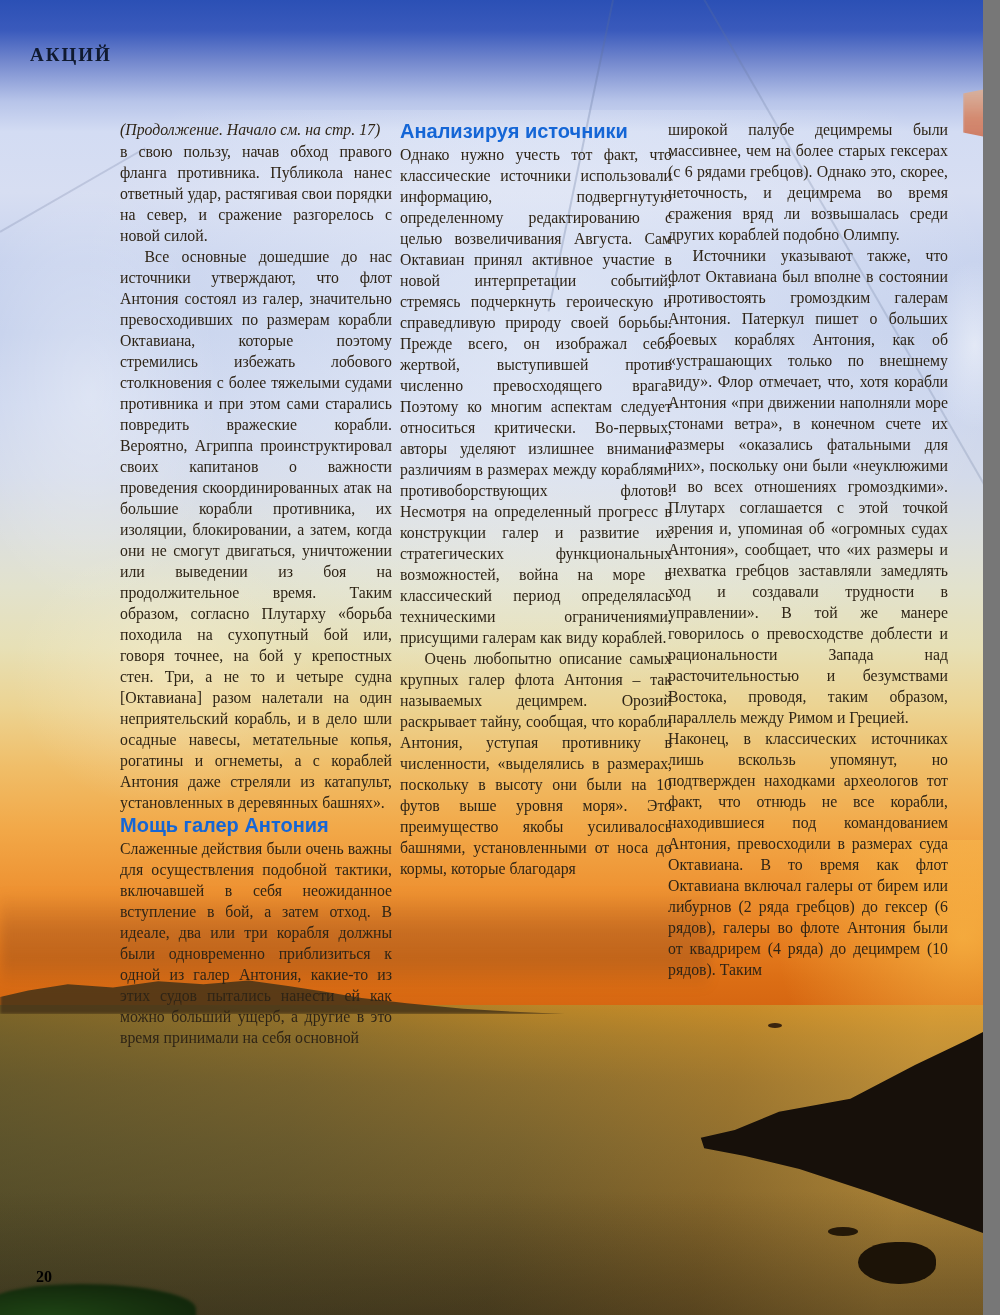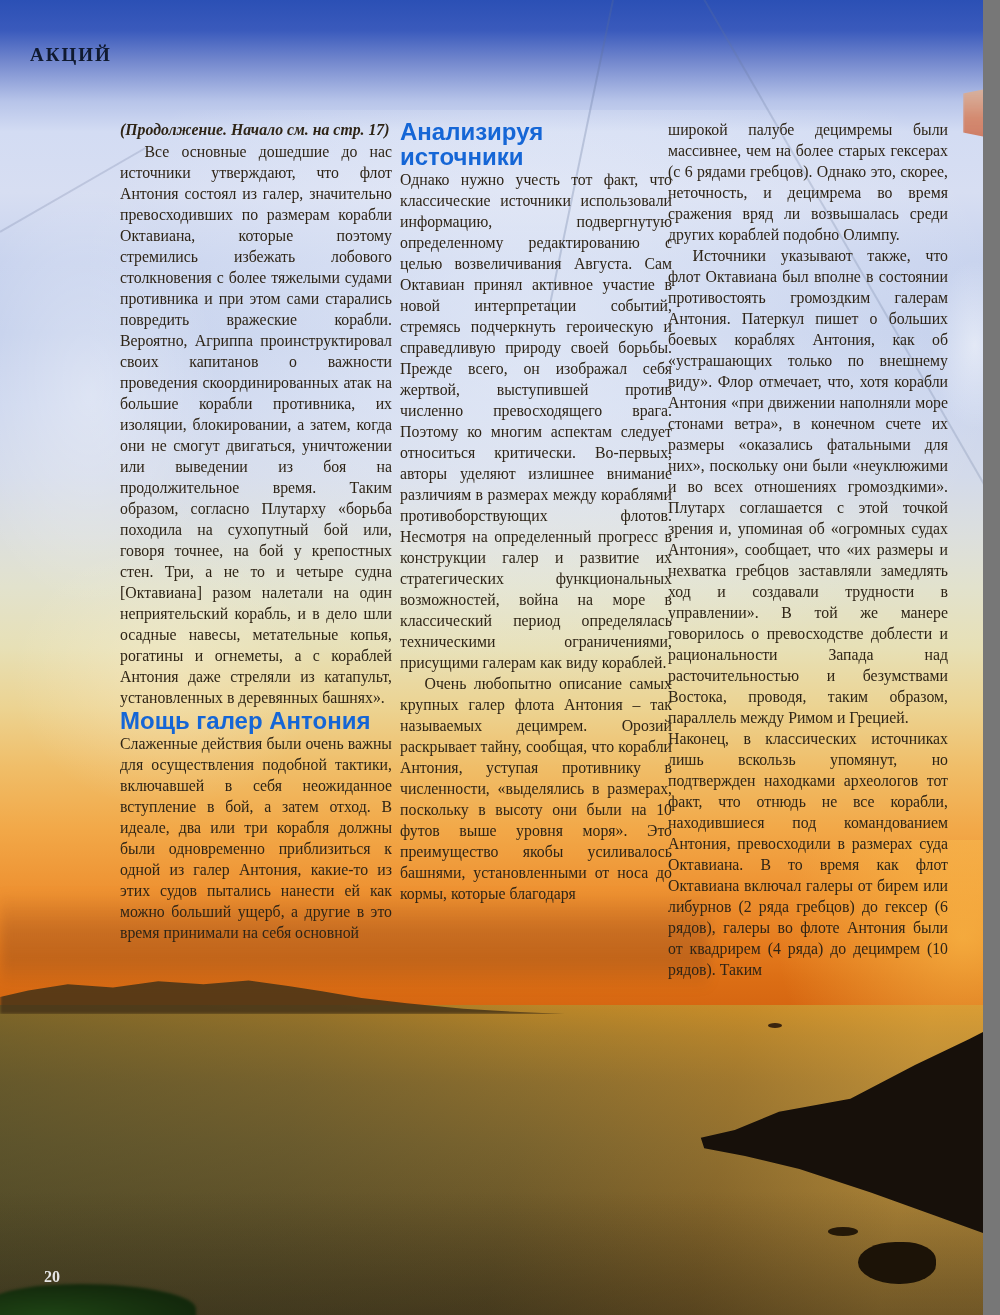--- a/index.html
+++ b/index.html
@@ -51,29 +51,29 @@
   .mast{position:absolute;left:986px;top:30px;width:3px;height:300px;filter:blur(.5px);
     background:linear-gradient(180deg,rgba(242,232,222,.8),rgba(200,192,186,.3));}
   .flag{position:absolute;left:963px;top:86px;width:37px;height:54px;opacity:.72;filter:blur(1px);
     background:linear-gradient(180deg,#ecb98e 0%,#d96f40 60%,#c9552e 100%);
     clip-path:polygon(0 14%,100% 0,100% 100%,0 86%);}
   .sail-glow{position:absolute;left:930px;top:260px;width:90px;height:170px;
     background:radial-gradient(ellipse,rgba(255,255,255,.5),transparent 70%);}
   
   .kicker{position:absolute;left:30px;top:44px;
     font:bold 19px "Liberation Serif",serif;letter-spacing:2px;color:#101a30;}
-  .pagenum{position:absolute;left:44px;top:1268px;
-    font:bold 16px "Liberation Serif",serif;color:#e5e5e5;}
+  .pagenum{position:absolute;left:36px;top:1268px;
+    font:bold 16px "Liberation Serif",serif;color:#000000;}
   .col{position:absolute;top:119px;width:272px;color:#2e2416;
     font-size:15.8px;line-height:21px;text-align:justify;}
   .c1{left:120px;} .c2{left:400px;} .c3{left:668px;width:280px;}
   .col p{margin:0;}
-  .note{font-weight:bold;font-style:italic;margin-bottom:1px !important;}
+  .note{font-weight:normal;font-style:italic;margin-bottom:1px !important;}
   .indent{text-indent:1.55em;}
-  .h2{font-family:"Liberation Sans",sans-serif;font-weight:bold;font-size:24px;
+  .h2{font-family:"Liberation Sans",sans-serif;font-weight:bold;font-size:20px;
       line-height:25px;color:#1566d6;margin:13px 0 6px 0;text-align:left;}
 </style>
 </head>
 <body>
 
 <div class="page">
 
   <div class="bg-sky"></div>
   <div class="light-wash"></div>
   <div class="texture1"></div>
@@ -91,20 +91,21 @@
   <div class="headland"></div>
   <div class="rock-small"></div>
   <div class="rock"></div>
   <div class="boat-dot"></div>
   <div class="bush"></div>
 
   <div class="kicker">АКЦИЙ</div>
 
   <div class="col c1">
     <p class="note">(Продолжение. Начало см. на стр. 17)</p>
+    <p>в свою пользу, начав обход правого фланга противника. Публикола нанес ответный удар, растягивая свои порядки на север, и сражение разгорелось с новой силой.</p>
     <p class="indent">Все основные дошедшие до нас источники утверждают, что флот Антония состоял из галер, значительно превосходивших по размерам корабли Октавиана, которые поэтому стремились избежать лобового столкновения с более тяжелыми судами противника и при этом сами старались повредить вражеские корабли. Вероятно, Агриппа проинструктировал своих капитанов о важности проведения скоординированных атак на большие корабли противника, их изоляции, блокировании, а затем, когда они не смогут двигаться, уничтожении или выведении из боя на продолжительное время. Таким образом, согласно Плутарху «борьба походила на сухопутный бой или, говоря точнее, на бой у крепостных стен. Три, а не то и четыре судна [Октавиана] разом налетали на один неприятельский корабль, и в дело шли осадные навесы, метательные копья, рогатины и огнеметы, а с кораблей Антония даже стреляли из катапульт, установленных в деревянных башнях».</p>
     <p class="h2">Мощь галер Антония</p>
     <p>Слаженные действия были очень важны для осуществления подобной тактики, включавшей в себя неожиданное вступление в бой, а затем отход. В идеале, два или три корабля должны были одновременно приблизиться к одной из галер Антония, какие-то из этих судов пытались нанести ей как можно больший ущерб, а другие в это время принимали на себя основной</p>
   </div>
 
   <div class="col c2">
     <p class="h2">Анализируя источники</p>
     <p>Однако нужно учесть тот факт, что классические источники использовали информацию, подвергнутую определенному редактированию с целью возвеличивания Августа. Сам Октавиан принял активное участие в новой интерпретации событий, стремясь подчеркнуть героическую и справедливую природу своей борьбы. Прежде всего, он изображал себя жертвой, выступившей против численно превосходящего врага. Поэтому ко многим аспектам следует относиться критически. Во-первых, авторы уделяют излишнее внимание различиям в размерах между кораблями противоборствующих флотов. Несмотря на определенный прогресс в конструкции галер и развитие их стратегических функциональных возможностей, война на море в классический период определялась техническими ограничениями, присущими галерам как виду кораблей.</p>
     <p class="indent">Очень любопытно описание самых крупных галер флота Антония – так называемых децимрем. Орозий раскрывает тайну, сообщая, что корабли Антония, уступая противнику в численности, «выделялись в размерах, поскольку в высоту они были на 10 футов выше уровня моря». Это преимущество якобы усиливалось башнями, установленными от носа до кормы, которые благодаря</p>
   </div>

